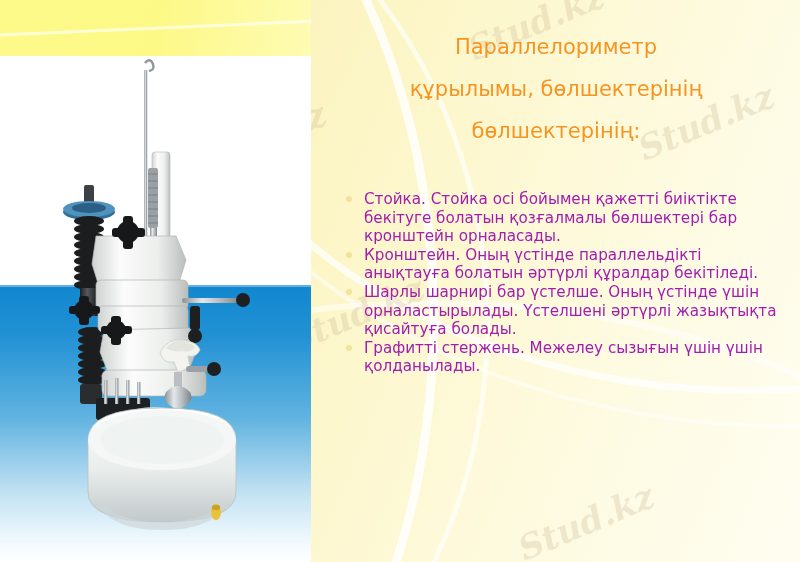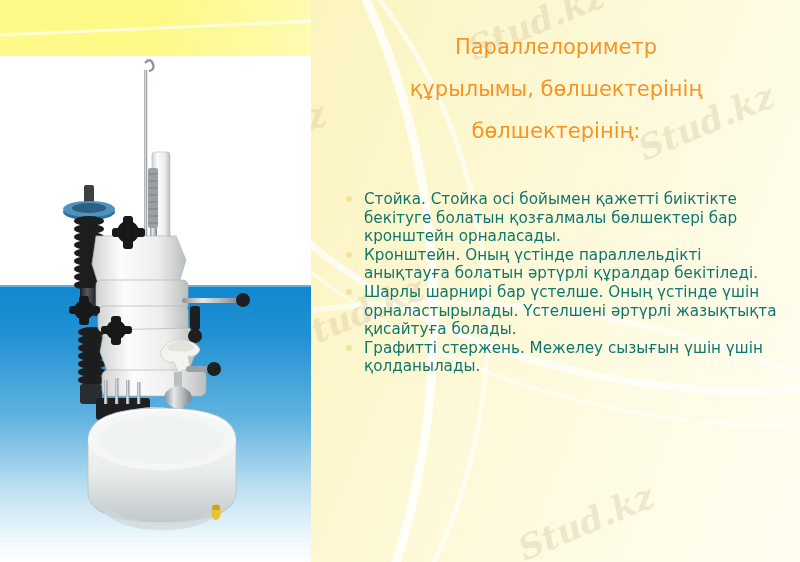--- a/index.html
+++ b/index.html
@@ -97,21 +97,21 @@
   .title{
     position:absolute;left:318px;top:26px;width:476px;
     text-align:center;color:#f7941e;
     font-size:21px;line-height:42px;font-weight:400;
     text-shadow:0 1px 0 rgba(255,255,255,.5);
   }
   .title span{display:block;}
 
   .bullets{
     position:absolute;left:338px;top:190px;width:450px;
-    color:#0f766e;font-size:15.2px;line-height:18.6px;
+    color:#a21caf;font-size:15.2px;line-height:18.6px;
   }
   .bl{position:relative;padding-left:26px;margin:0 0 0 0;}
   .bl .dot{
     position:absolute;left:8px;top:6px;width:6px;height:6px;border-radius:50%;
     background:#f3e39a;
   }
   .bl p{margin:0;}
 </style>
 </head>
 <body>

